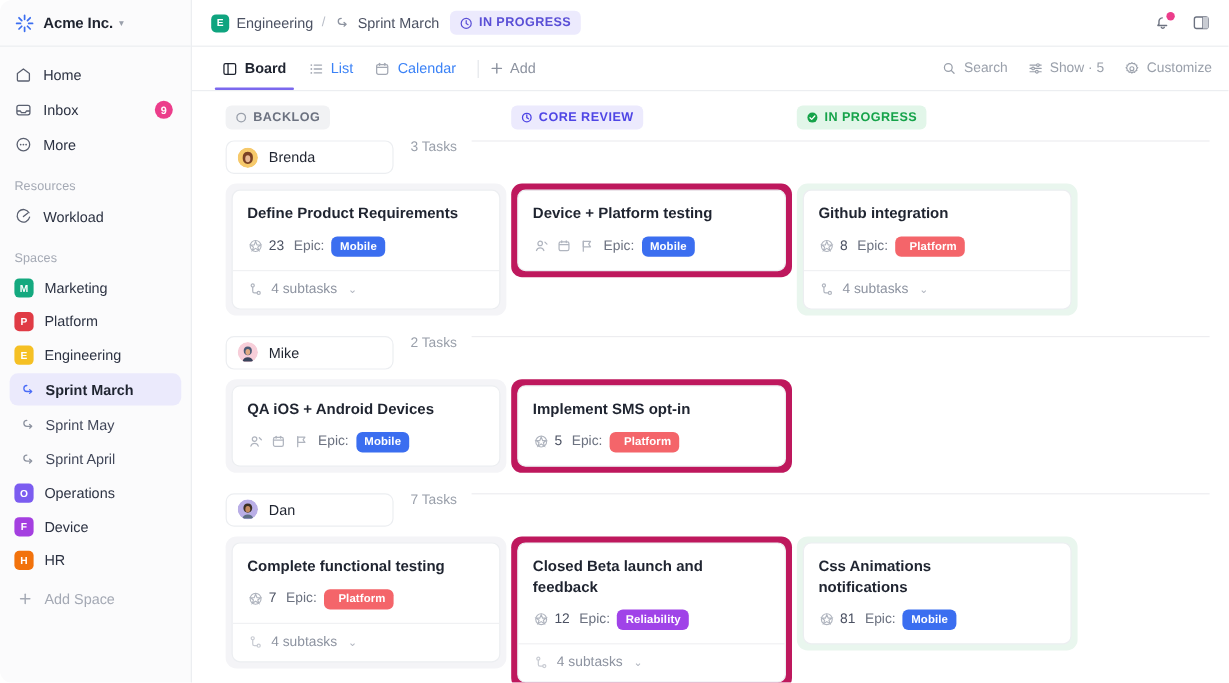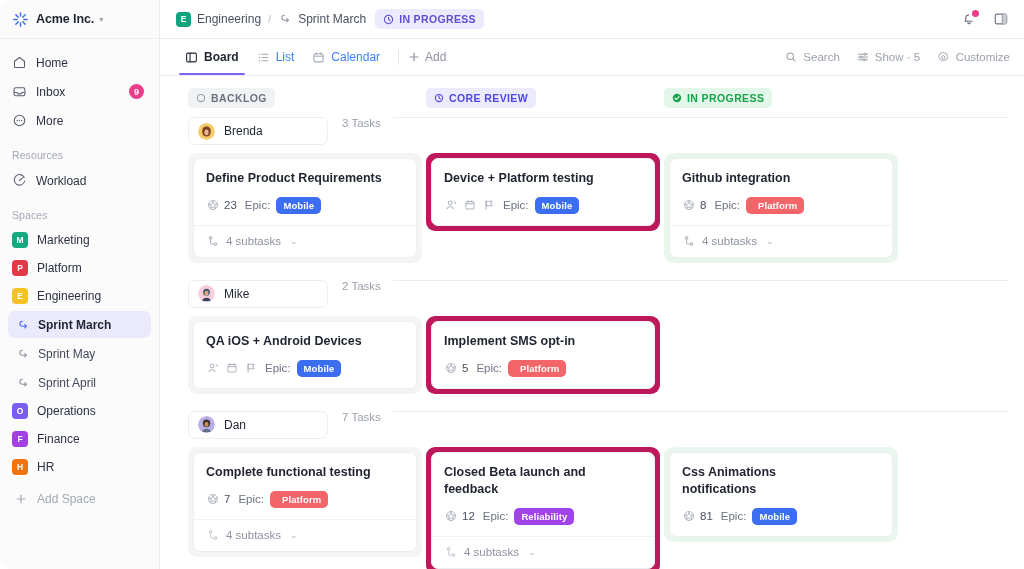--- a/index.html
+++ b/index.html
@@ -313,21 +313,21 @@
       </span>
       <span>Sprint April</span>
     </div>
 
     <div class="space-item">
       <span class="space-av" style="background:#7b5cf0">O</span>
       <span>Operations</span>
     </div>
     <div class="space-item">
       <span class="space-av" style="background:#a43fe0">F</span>
-      <span>Finance</span>
+      <span>Device</span>
     </div>
     <div class="space-item">
       <span class="space-av" style="background:#f2720c">H</span>
       <span>HR</span>
     </div>
 
     <div class="add-space">
       <span class="ico" style="width:14px;height:14px;flex:0 0 14px;display:flex;align-items:center;justify-content:center;">
         <svg viewBox="0 0 14 14" width="12" height="12" stroke="#a4a9b4" stroke-width="1.4" stroke-linecap="round">
           <line x1="7" y1="2.5" x2="7" y2="11.5"></line>

